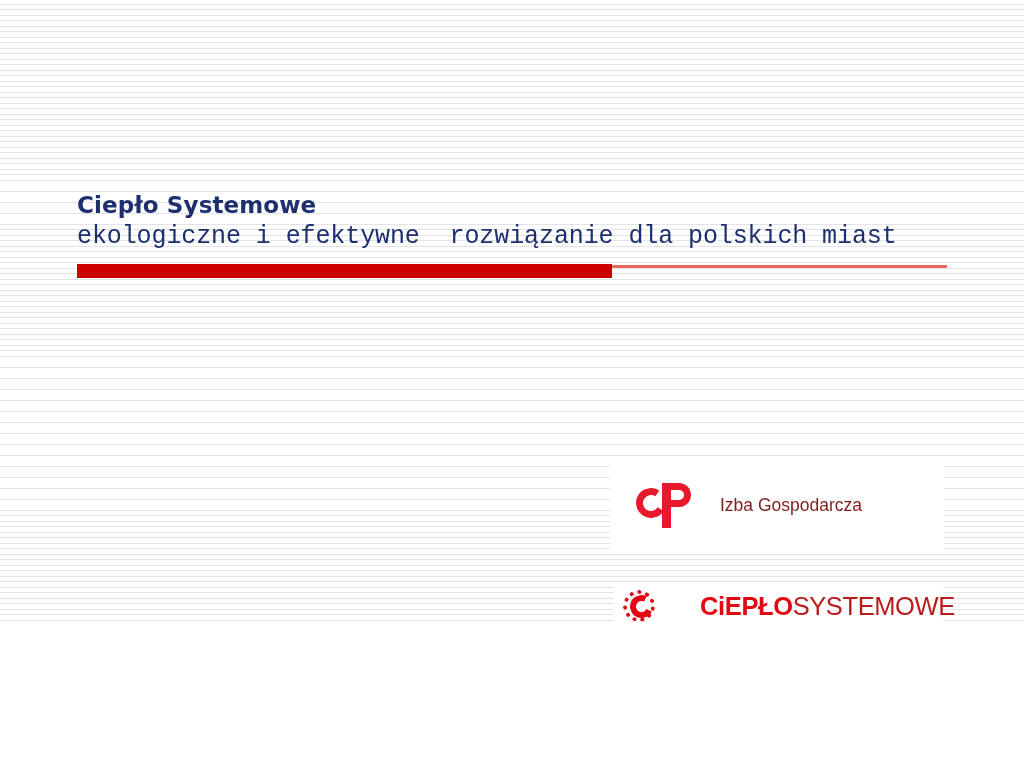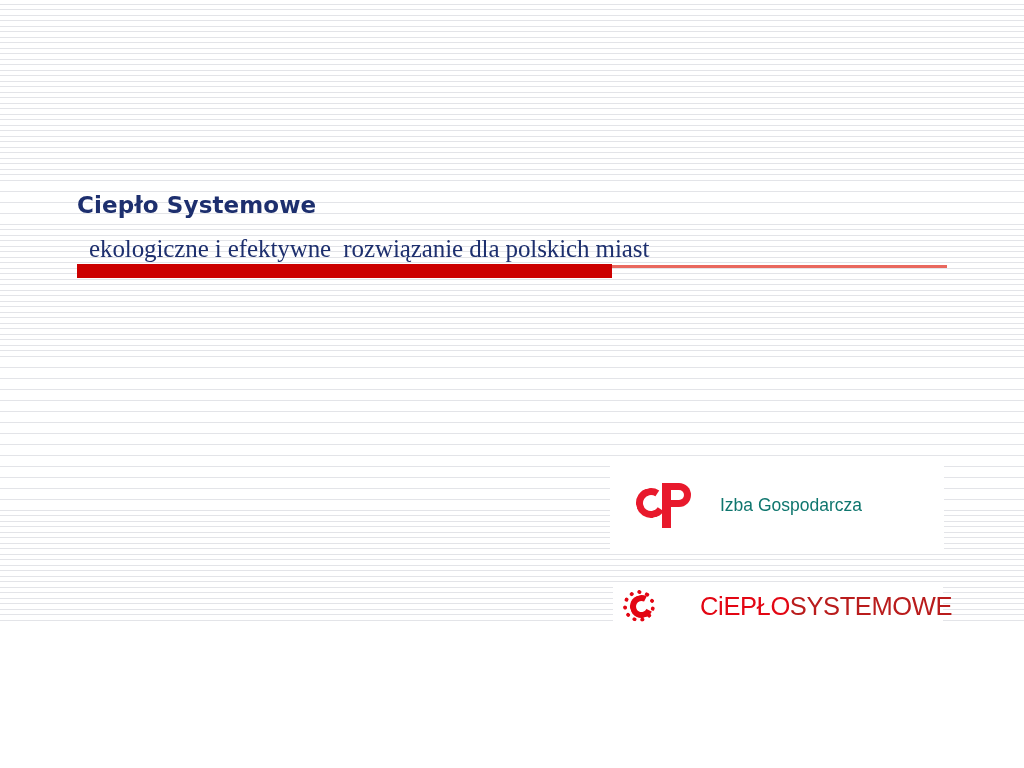--- a/index.html
+++ b/index.html
@@ -41,28 +41,28 @@
     font-family: "DejaVu Sans", sans-serif;
     font-weight: bold;
     font-size: 23px;
     line-height: 30px;
     color: #1d2f6e;
     letter-spacing: 0.1px;
     white-space: pre;
     margin: 0;
   }
   #subtitle {
-    font-family: Liberation Serif, serif;
+    font-family: Liberation Mono, monospace;
     font-weight: normal;
     font-size: 25px;
     line-height: 34px;
     color: #1d2f6e;
     letter-spacing: -0.1px;
     white-space: pre;
-    margin: 12px;
+    margin: 0;
   }
 
   
   #rule-group {
     position: absolute;
     left: 77px;
     top: 264px;
     width: 870px;
     height: 15px;
   }
@@ -128,21 +128,21 @@
     top: 4px;
     width: 24px;
     height: 24px;
     border: 7px solid #e8192c;
     border-left: none;
     border-radius: 0 14px 14px 0;
     box-sizing: border-box;
   }
   #igcp-text {
     margin-left: 22px;
-    color: #0f766e;
+    color: #7f1d1d;
     font-family: "Liberation Sans", sans-serif;
     font-size: 17.5px;
     line-height: 21px;
     font-weight: normal;
     white-space: pre;
   }
 
   
   #logo-cieplosystemowe {
     position: absolute;
@@ -188,21 +188,21 @@
   #cs-wordmark {
     margin-left: 1px;
     white-space: pre;
     font-family: "Liberation Sans", sans-serif;
     font-size: 25.5px;
     line-height: 26px;
     letter-spacing: -0.4px;
   }
   #cs-word-red {
     color: #e30613;
-    font-weight: normal;
+    font-weight: bold;
     text-align: right;
   }
   #cs-word-gray {
     color: #b91c1c;
     font-weight: normal;
   }
 </style>
 </head>
 <body>
 

